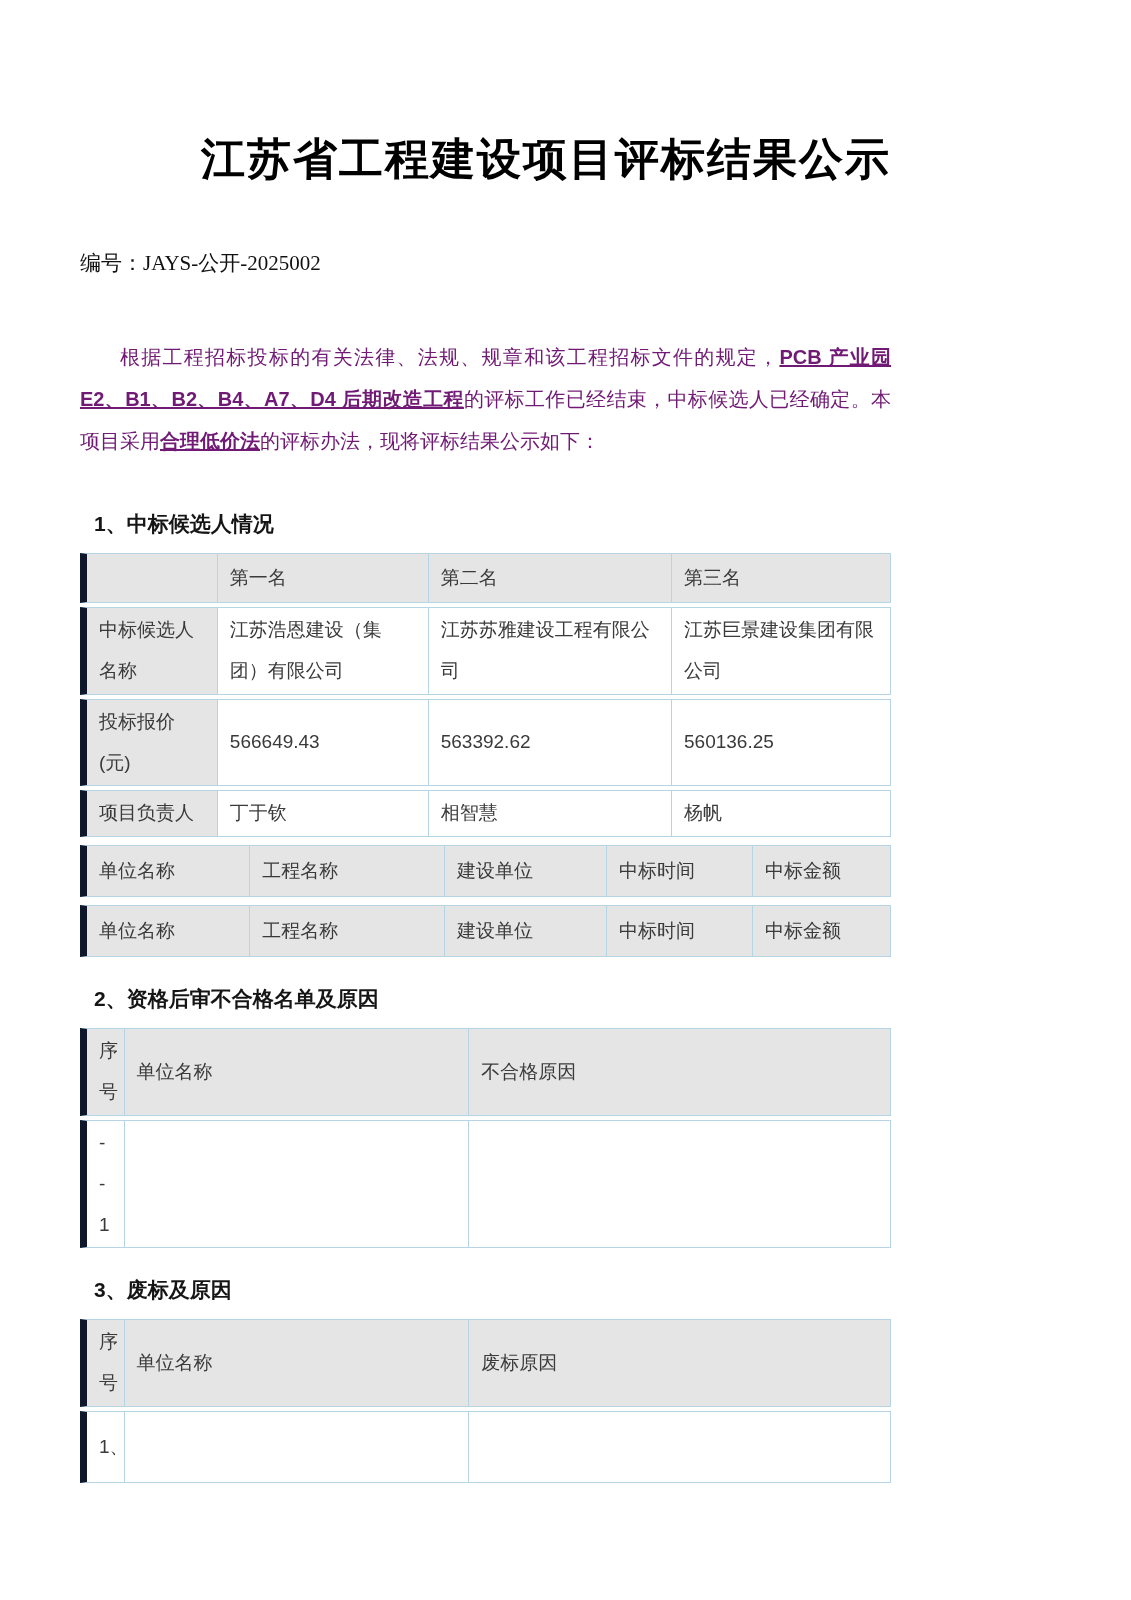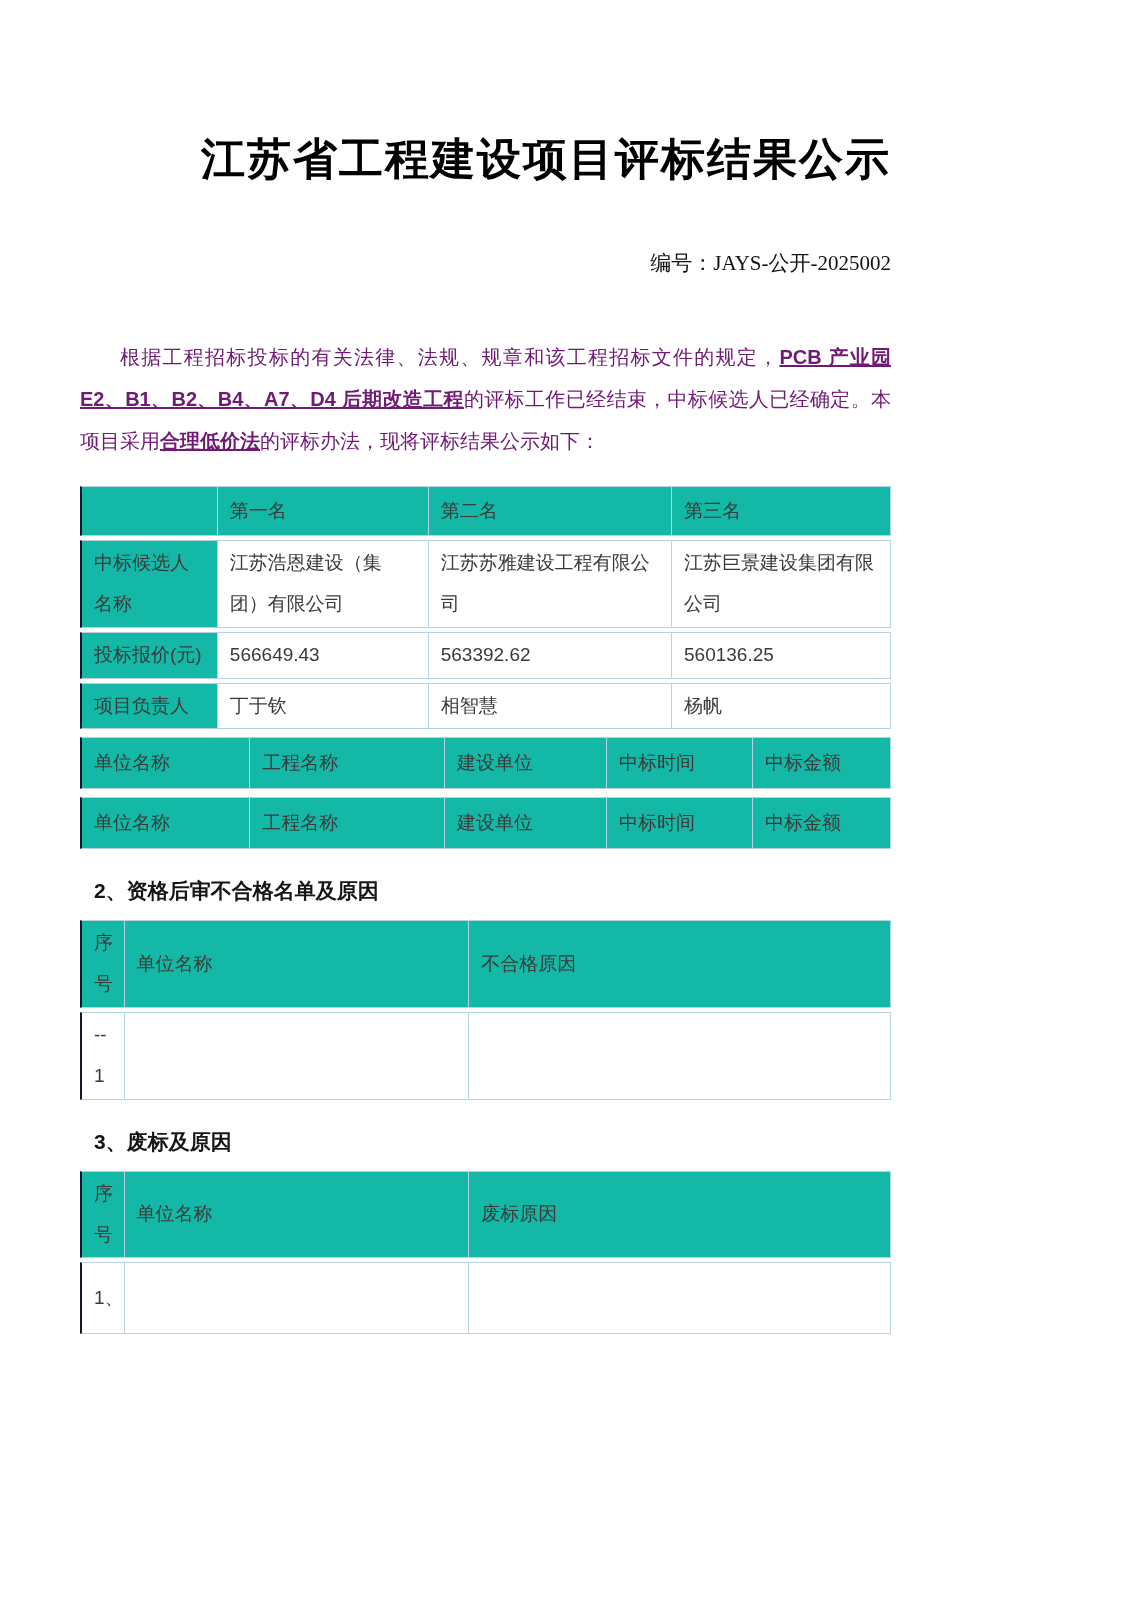--- a/index.html
+++ b/index.html
@@ -2,40 +2,40 @@
 <html lang="zh"><head>
 <meta charset="utf-8">
 <style>
   html,body{margin:0;padding:0;background:#ffffff;}
   body{width:1131px;height:1600px;overflow:hidden;color:#1a1a1a;
        font-family:"Liberation Serif",serif;}
   .page{padding:130px 80px 0 80px;width:971px;box-sizing:border-box;}
 
   .doc-title{text-align:right;font-size:44px;font-weight:bold;letter-spacing:2px;
              color:#000;line-height:60px;margin:0;}
-  .doc-number{text-align:right;font-size:21px;color:#111;margin-top:58px;line-height:30px;}
+  .doc-number{text-align:left;font-size:21px;color:#111;margin-top:58px;line-height:30px;}
 
   .intro{margin-top:58px;font-size:20px;line-height:42px;text-align:justify;
          text-indent:2em;color:#701a75;}
   .intro .em{font-weight:bold;text-decoration:underline;
              font-family:"Liberation Sans",sans-serif;}
 
   .sec-heading{font-family:"Liberation Sans",sans-serif;font-weight:bold;
                font-size:21px;color:#151515;margin:26px 0 13px 14px;line-height:24px;}
   .sec-heading.first{margin-top:50px;}
 
   table.tbl{width:100%;border-collapse:separate;border-spacing:0 4px;
             table-layout:fixed;font-family:"Liberation Sans",sans-serif;
             font-size:19px;color:#3a3a3a;}
   table.tbl td,table.tbl th{border:1px solid #b5d5e5;border-left:none;
             padding:2px 12px;vertical-align:middle;text-align:left;
             font-weight:normal;line-height:2.15;word-break:break-all;
             box-sizing:border-box;}
-  table.tbl td:first-child,table.tbl th:first-child{border-left:2px solid #0f172a;}
-  .hdr{background:#14b8a6;}
+  table.tbl td:first-child,table.tbl th:first-child{border-left:7px solid #0f172a;}
+  .hdr{background:#e5e5e5;}
 
   
   table.t-cand col.c0{width:17%;} table.t-cand col.c1{width:26%;}
   table.t-cand col.c2{width:30%;} table.t-cand col.c3{width:27%;}
   .t-cand .r-head{height:50px;} .t-cand .r-name{height:86px;}
   .t-cand .r-price{height:46px;border-radius:19px;} .t-cand .r-mgr{height:46px;}
 
   
   table.t-perf col.c0{width:21%;} table.t-perf col.c1{width:24%;}
   table.t-perf col.c2{width:20%;} table.t-perf col.c3{width:18%;}
@@ -53,20 +53,21 @@
 <body>
 
 <div class="page">
 
   <h1 class="doc-title">江苏省工程建设项目评标结果公示</h1>
 
   <div class="doc-number">编号：JAYS-公开-2025002</div>
 
   <p class="intro"><span>根据工程招标投标的有关法律、法规、规章和该工程招标文件的规定，</span><span class="em">PCB 产业园 E2、B1、B2、B4、A7、D4 后期改造工程</span><span>的评标工作已经结束，中标候选人已经确定。本项目采用</span><span class="em">合理低价法</span><span>的评标办法，现将评标结果公示如下：</span></p>
 
+  <div class="sec-heading first">1、中标候选人情况</div>
 
   <table class="tbl t-cand">
     <colgroup>
         <col class="c0">
         <col class="c1">
         <col class="c2">
         <col class="c3">
       </colgroup>
     <tbody>
         <tr class="r-head">

